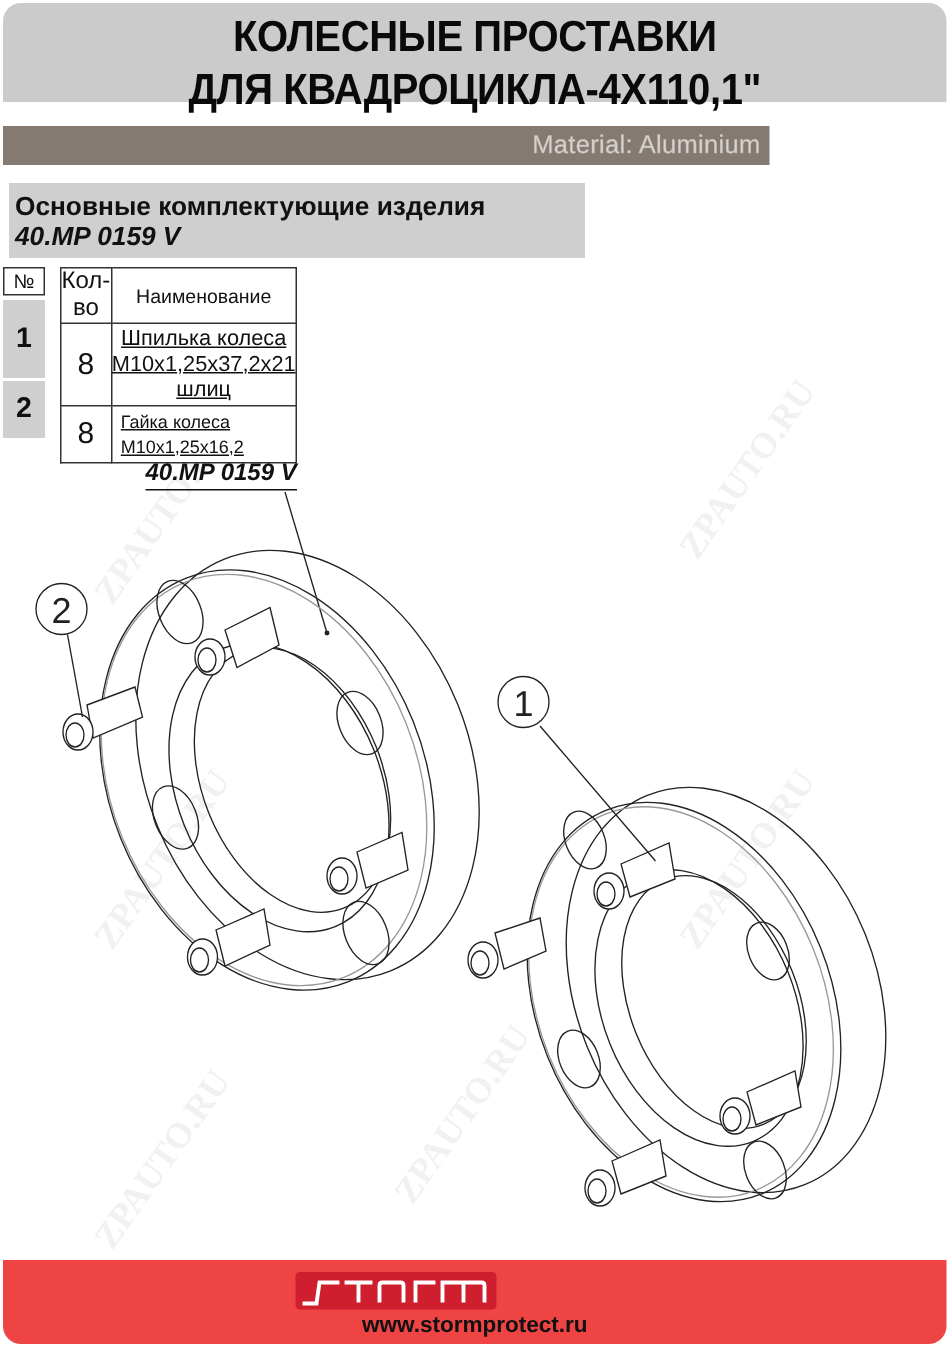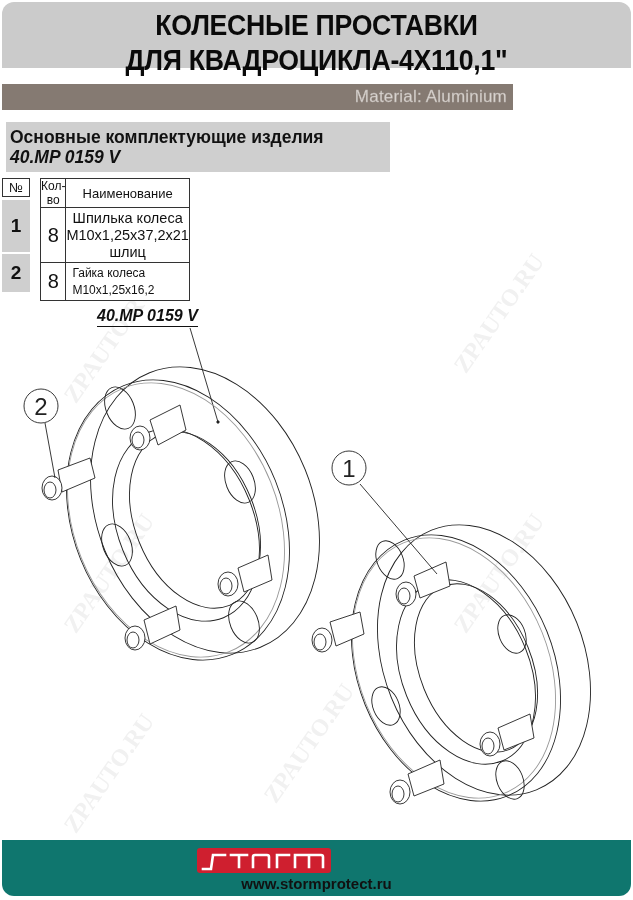--- a/index.html
+++ b/index.html
@@ -53,40 +53,40 @@
     .num-cell.r2 { top: 76px; height: 38px; line-height: 38px; }
 
     table.parts {
       position: absolute; left: 40px; top: 0; border-collapse: collapse;
       background: #fff;
     }
     table.parts td, table.parts th {
       border: 1px solid #333; text-align: center; font-weight: normal; color: #111;
     }
     table.parts th { height: 20px; font-size: 13px; }
-    table.parts th.c-qty { width: 37px; font-size: 12px; }
+    table.parts th.c-qty { width: 37px; font-size: 16px; }
     table.parts th.c-name { width: 234px; }
     table.parts td.qty { font-size: 20px; }
-    table.parts td.name { font-size: 14px; line-height: 17px; }
+    table.parts td.name { font-size: 14px; line-height: 17px; text-decoration: underline; }
     table.parts tr.r1 td { height: 55px; }
     table.parts tr.r1 td.name { font-size: 14.5px; }
     table.parts tr.r2 td { height: 38px; }
     table.parts tr.r2 td.name { font-size: 12px; text-align: left; padding-left: 6px; }
 
     .callout-label {
       position: absolute; left: 97px; top: 307px;
       font-weight: bold; font-style: italic; font-size: 16px; color: #111;
       border-bottom: 1px solid #111; padding-bottom: 1px;
     }
 
     svg.drawing { position: absolute; left: 0; top: 0; }
 
     .footer {
       position: absolute; left: 2px; top: 840px; width: 629px; height: 56px;
-      background: #0f766e; border-radius: 0 0 12px 12px;
+      background: #ef4444; border-radius: 0 0 12px 12px;
     }
     .logo {
       position: absolute; left: 195px; top: 8px; width: 134px; height: 25px;
       background: #cf1f2f; border-radius: 3px;
     }
     .url {
       position: absolute; left: 0; width: 100%; top: 35px; text-align: center;
       font-weight: bold; font-size: 15px; color: #111;
     }
 

